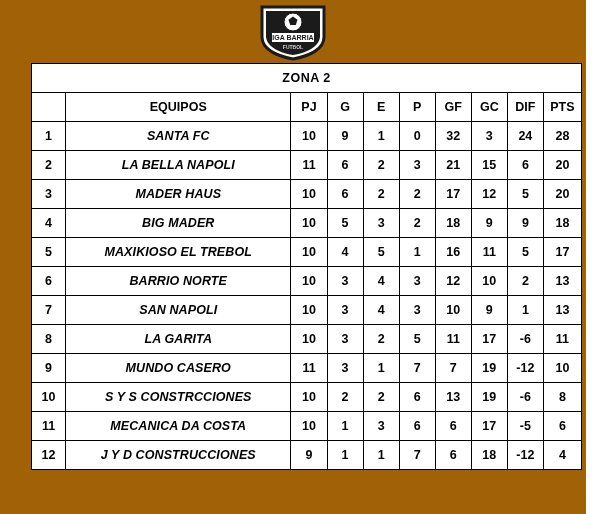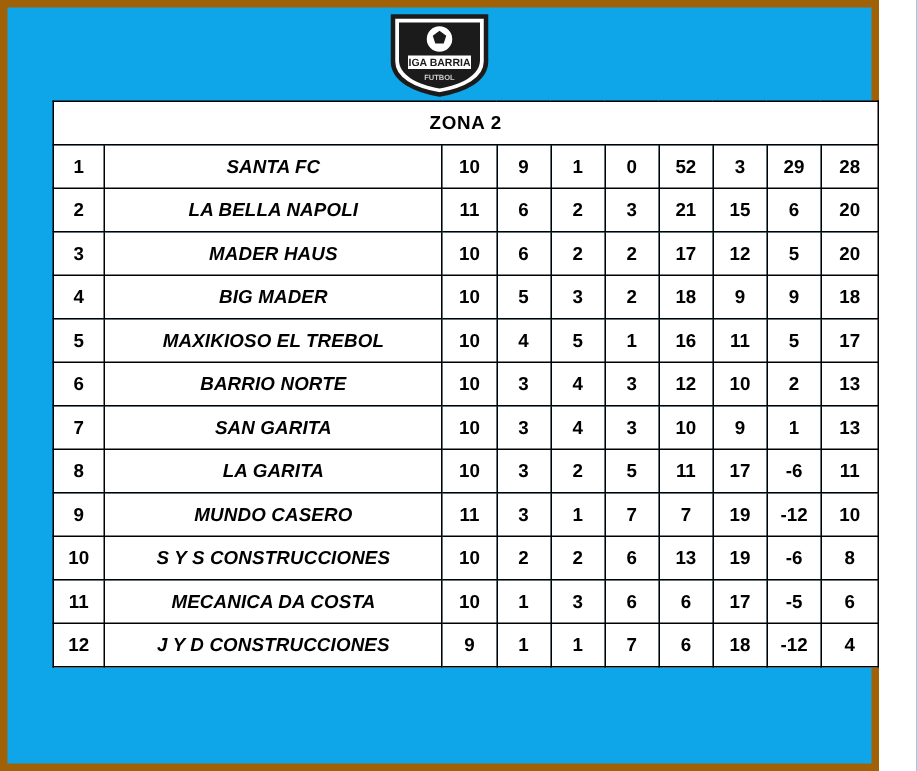--- a/index.html
+++ b/index.html
@@ -11,22 +11,22 @@
     height: 514px;
     background: #ffffff;
     font-family: "Liberation Sans", sans-serif;
     overflow: hidden;
   }
   .page {
     position: relative;
     width: 586px;
     height: 514px;
     box-sizing: border-box;
-    border: 5px solid #a16207;
-    background: #0ea5e9;
+    border: 1px solid #a16207;
+    background: #a16207;
   }
   
   .logo-area {
     height: 62px;
     display: flex;
     align-items: center;
     justify-content: center;
   }
   .logo {
     position: relative;
@@ -124,31 +124,43 @@
         <col class="col-stat">
         <col class="col-stat">
         <col class="col-stat">
         <col class="col-dif">
         <col class="col-pts">
       </colgroup>
       <tbody>
         <tr class="title-row">
           <td colspan="10">ZONA 2</td>
         </tr>
+        <tr class="head-row">
+          <td class="corner"></td>
+          <td>EQUIPOS</td>
+          <td>PJ</td>
+          <td>G</td>
+          <td>E</td>
+          <td>P</td>
+          <td>GF</td>
+          <td>GC</td>
+          <td>DIF</td>
+          <td>PTS</td>
+        </tr>
 
         <tr>
           <td class="pos">1</td>
           <td class="team">SANTA FC</td>
           <td class="stat">10</td>
           <td class="stat">9</td>
           <td class="stat">1</td>
           <td class="stat">0</td>
-          <td class="stat">52</td>
-          <td class="stat">3</td>
-          <td class="stat">29</td>
+          <td class="stat">32</td>
+          <td class="stat">3</td>
+          <td class="stat">24</td>
           <td class="stat">28</td>
         </tr>
         <tr>
           <td class="pos">2</td>
           <td class="team">LA BELLA NAPOLI</td>
           <td class="stat">11</td>
           <td class="stat">6</td>
           <td class="stat">2</td>
           <td class="stat">3</td>
           <td class="stat">21</td>
@@ -199,21 +211,21 @@
           <td class="stat">3</td>
           <td class="stat">4</td>
           <td class="stat">3</td>
           <td class="stat">12</td>
           <td class="stat">10</td>
           <td class="stat">2</td>
           <td class="stat">13</td>
         </tr>
         <tr>
           <td class="pos">7</td>
-          <td class="team">SAN GARITA</td>
+          <td class="team">SAN NAPOLI</td>
           <td class="stat">10</td>
           <td class="stat">3</td>
           <td class="stat">4</td>
           <td class="stat">3</td>
           <td class="stat">10</td>
           <td class="stat">9</td>
           <td class="stat">1</td>
           <td class="stat">13</td>
         </tr>
         <tr>
@@ -235,21 +247,21 @@
           <td class="stat">3</td>
           <td class="stat">1</td>
           <td class="stat">7</td>
           <td class="stat">7</td>
           <td class="stat">19</td>
           <td class="stat">-12</td>
           <td class="stat">10</td>
         </tr>
         <tr>
           <td class="pos">10</td>
-          <td class="team">S Y S CONSTRUCCIONES</td>
+          <td class="team">S Y S CONSTRCCIONES</td>
           <td class="stat">10</td>
           <td class="stat">2</td>
           <td class="stat">2</td>
           <td class="stat">6</td>
           <td class="stat">13</td>
           <td class="stat">19</td>
           <td class="stat">-6</td>
           <td class="stat">8</td>
         </tr>
         <tr>

